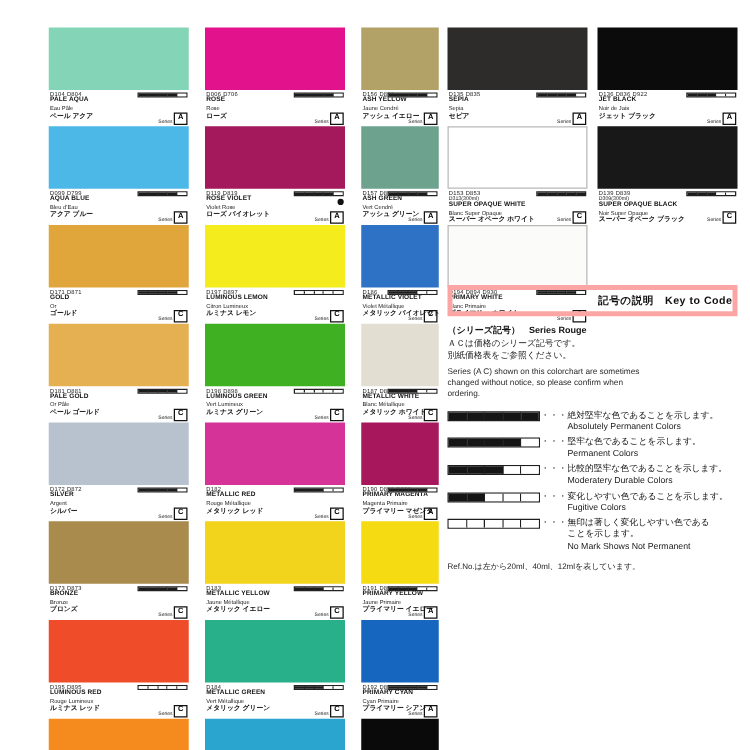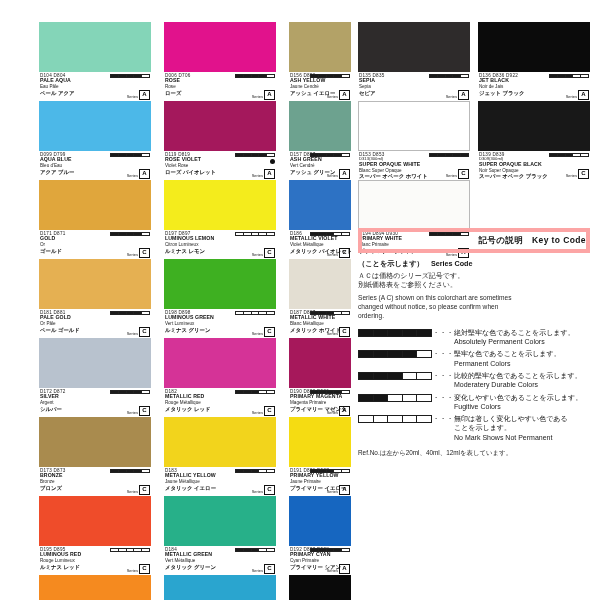--- a/index.html
+++ b/index.html
@@ -615,21 +615,21 @@
             <span class="box">C</span>
           </div>
         </div>
       </div>
     </div>
 
   <div id="keypanel">
     <div id="keytitle">記号の説明　Key to Code</div>
 
     <div class="ksec">
-      <div class="khead">（ことを示します）　Series Code</div>
+      <div class="khead">（シリーズ記号）　Series Rouge</div>
       <div class="kline">ＡＣは価格のシリーズ記号です。</div>
       <div class="kline">別紙価格表をご参照ください。</div>
       <div class="kline small" style="margin-top:3px;">Series (A C) shown on this colorchart are sometimes</div>
       <div class="kline small">changed without notice, so please confirm when</div>
       <div class="kline small">ordering.</div>
     </div>
 
     <div class="ksec" style="margin-top:8px;">
       <div class="permrows" id="permrows">
           <div class="permrow">

